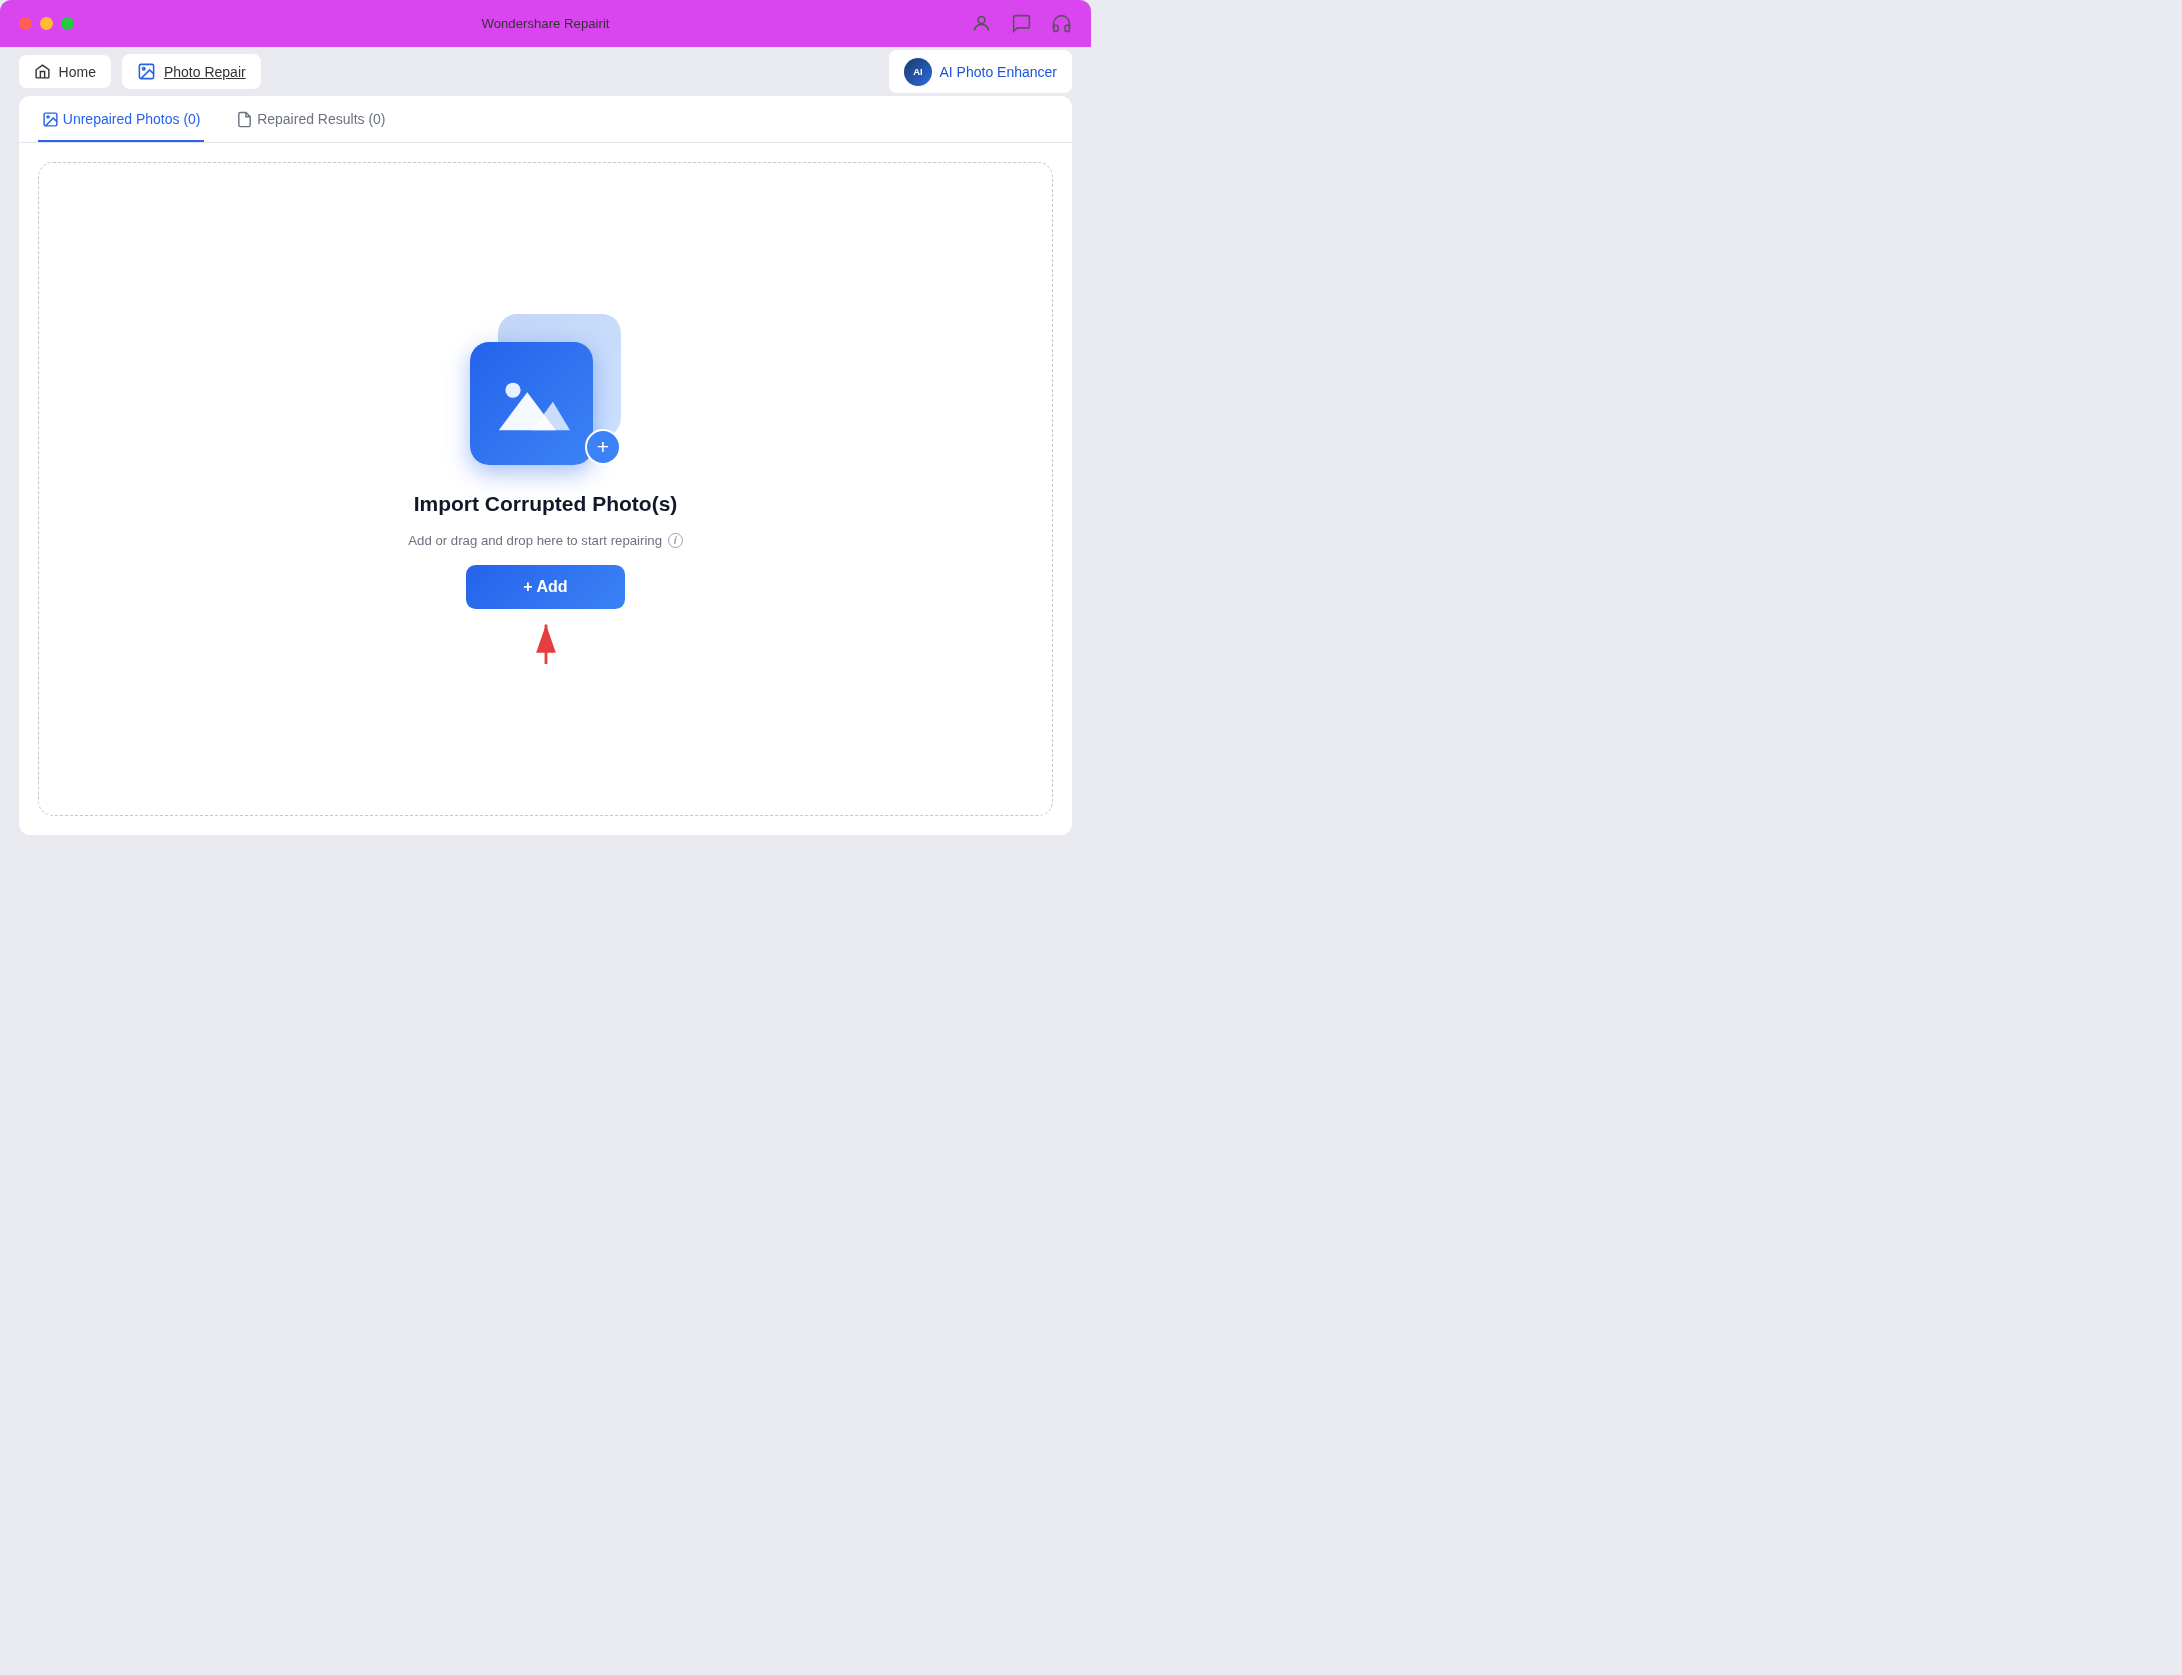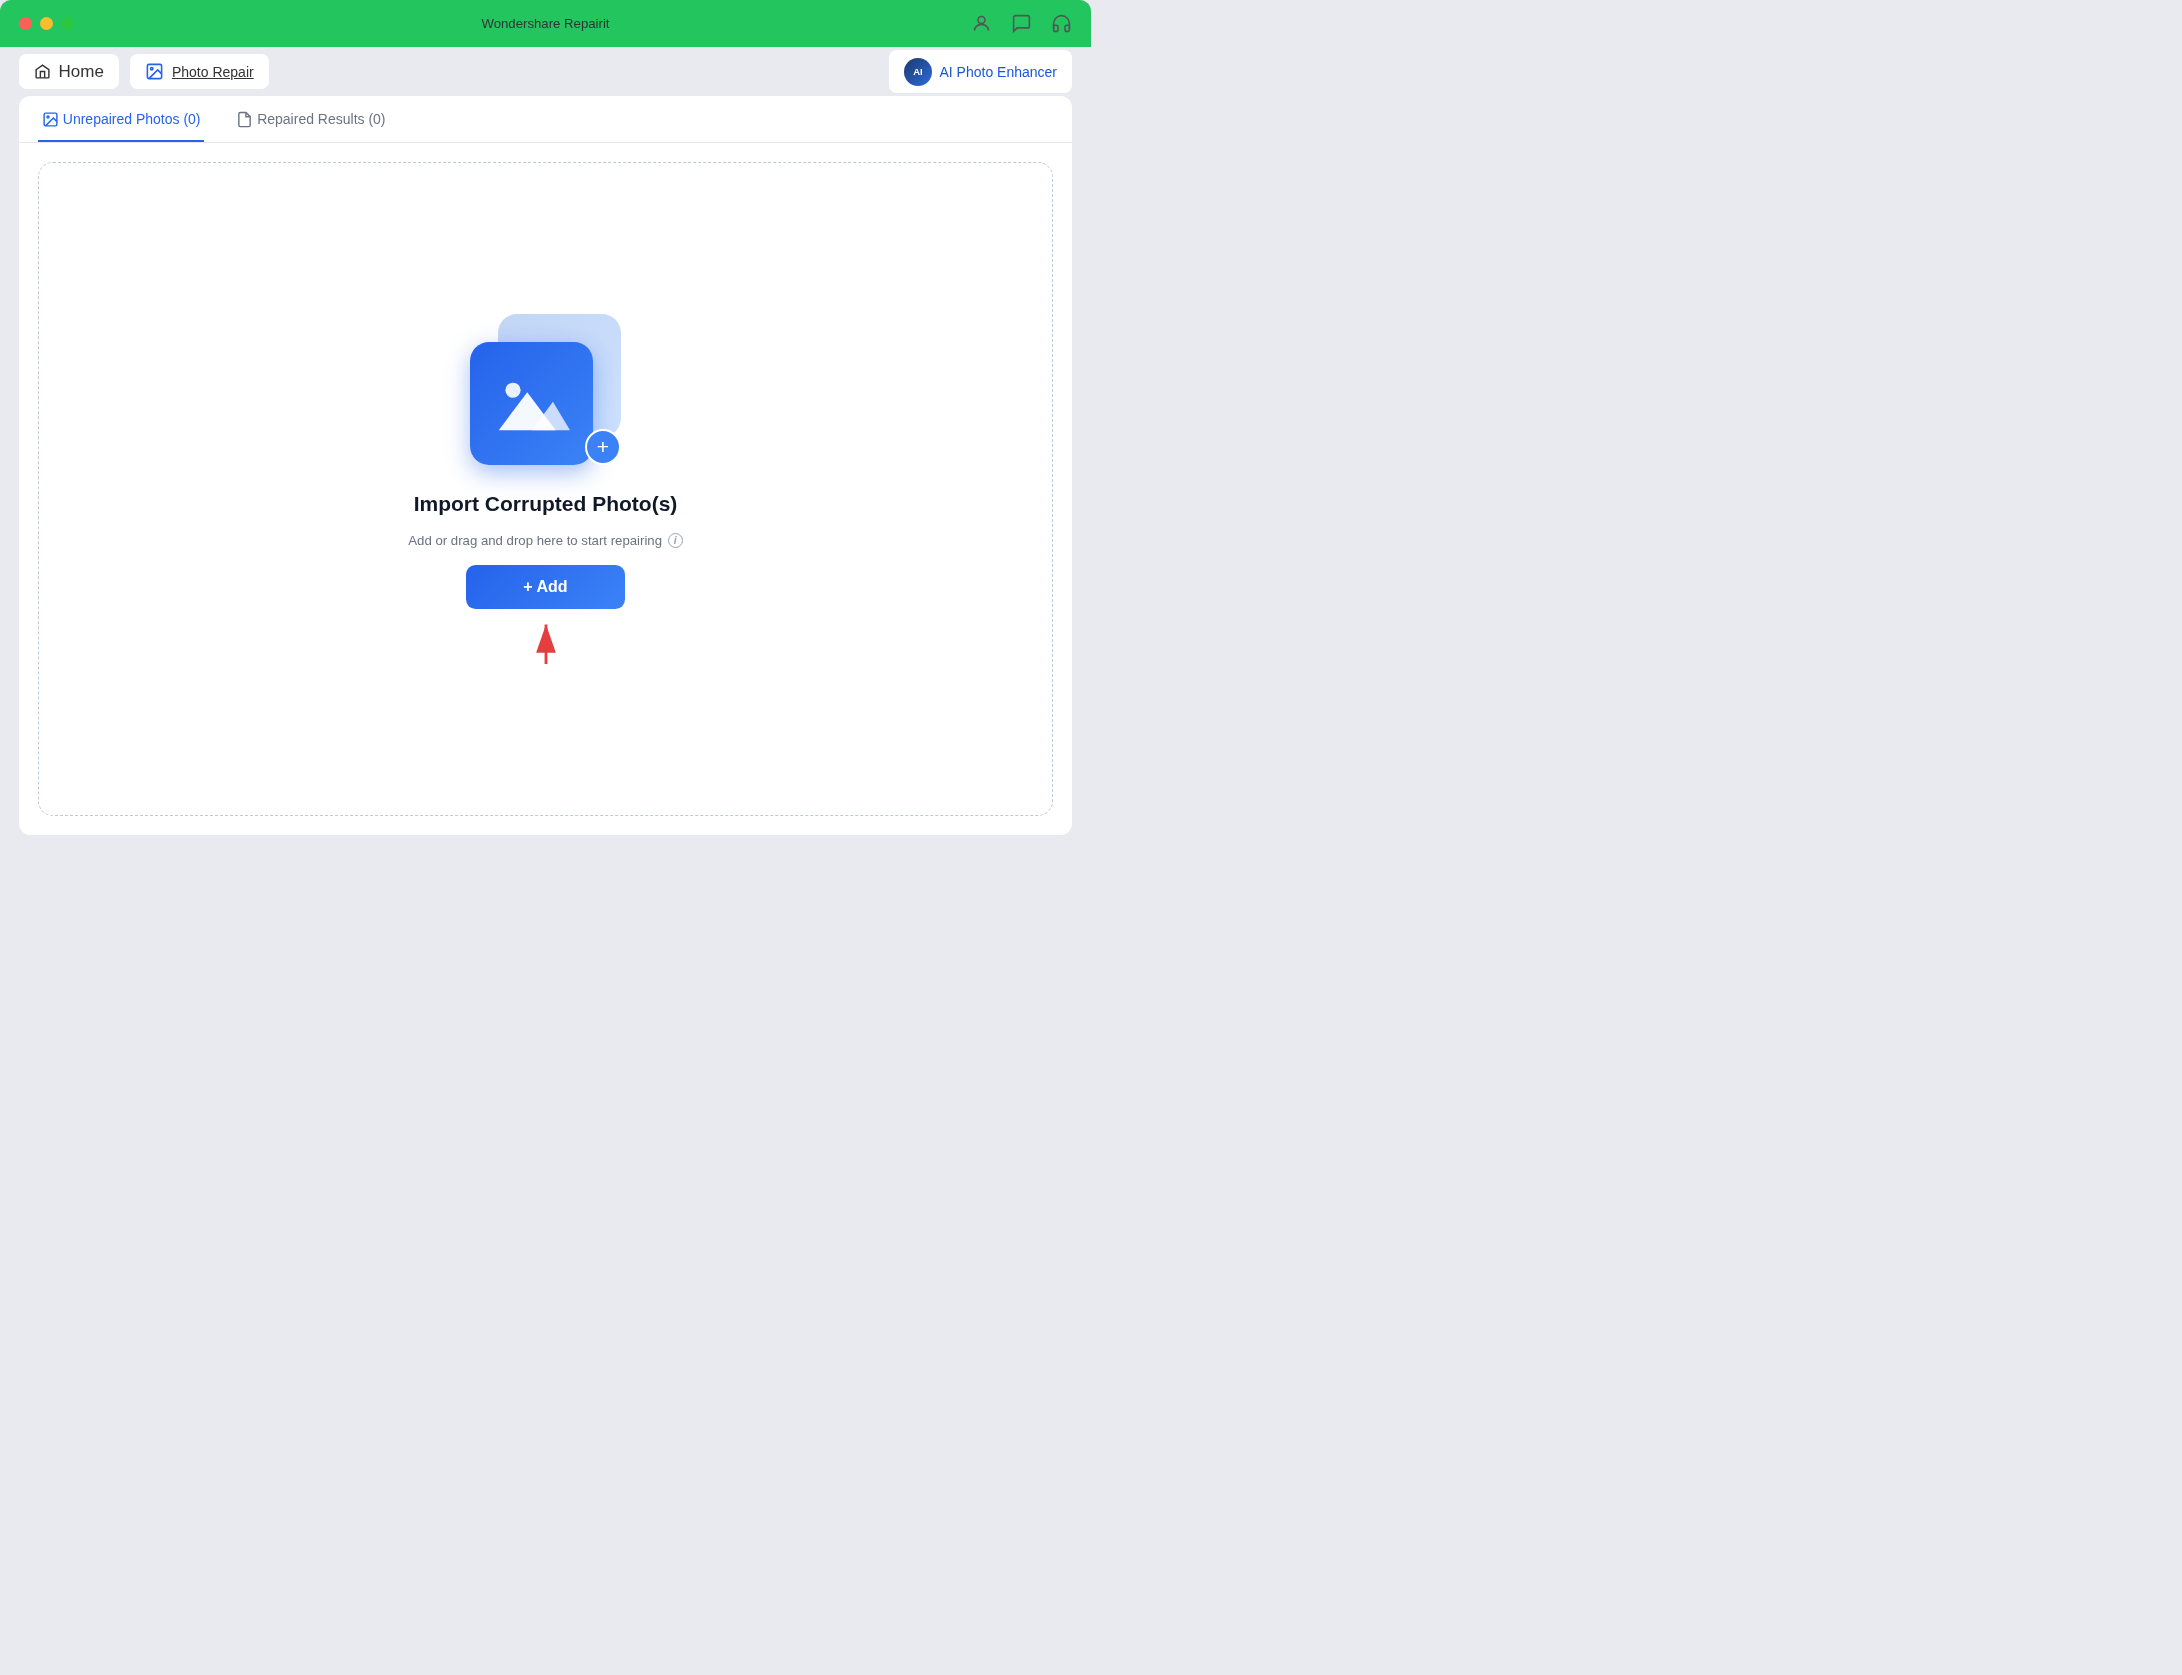--- a/index.html
+++ b/index.html
@@ -10,21 +10,21 @@
       background: #e8eaf0;
       font-family: -apple-system, BlinkMacSystemFont, 'Segoe UI', sans-serif;
       border-radius: 11.4px;
       overflow: hidden;
       position: relative;
     }
 
     
     .title-bar {
       height: 47px;
-      background: #22c55e;
+      background: #d946ef;
       display: flex;
       align-items: center;
       justify-content: center;
       position: relative;
       padding: 16px 19px;
     }
 
     .window-controls {
       position: absolute;
       left: 19px;
@@ -84,21 +84,21 @@
     }
 
     .nav-home-btn {
       display: flex;
       align-items: center;
       gap: 7.6px;
       padding: 7.6px 15px;
       background: white;
       border-radius: 7.6px;
       cursor: pointer;
-      font-size: 17px;
+      font-size: 14px;
       color: #333;
       font-weight: 500;
       border: none;
     }
 
     .nav-photo-repair-btn {
       display: flex;
       align-items: center;
       gap: 7.6px;
       padding: 7.6px 15px;

